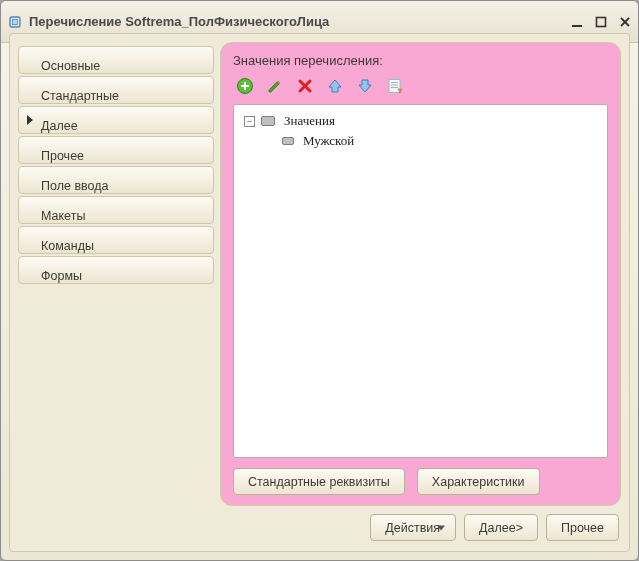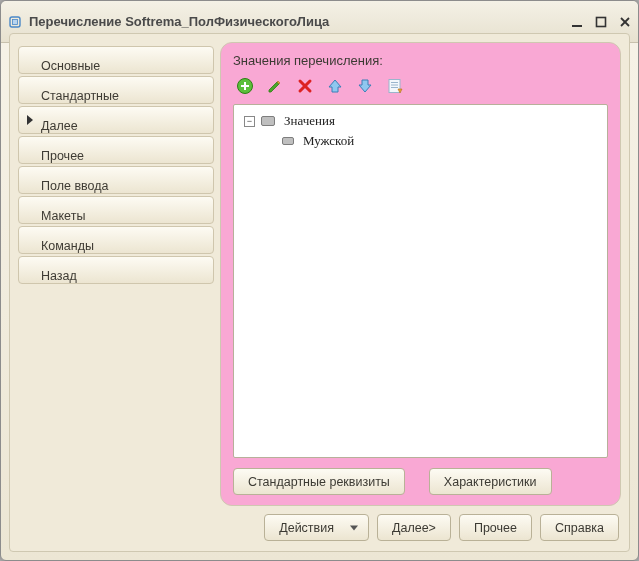--- a/index.html
+++ b/index.html
@@ -146,21 +146,21 @@
   .node-icon {
     width:14px; height:10px; background:#bfbfbf; border:1px solid #7d7d7d; border-radius:2px;
   }
   .node-icon.small { width:12px; height:8px; }
   .tree-label.selected {
     background:#3e6db5; color:#fff; border:1px dotted #1c3e78; padding:0 3px;
   }
   .tree-label { padding: 0 3px; font-family: Liberation Serif, serif; }
 
   .panel-buttons {
-    display:flex; gap:24px; margin-top:10px;
+    display:flex; gap:12px; margin-top:10px;
   }
 
   
   .btn {
     height: 27px;
     padding: 0 14px;
     background: linear-gradient(#fdfbf3, #ece5d1);
     border: 1px solid #b9b197;
     border-radius: 4px;
     font-size: 12.5px;
@@ -171,21 +171,21 @@
   }
 
   .footer {
     display:flex;
     justify-content: flex-end;
     gap: 8px;
     margin-top: 8px;
     padding-right: 2px;
   }
   .actions-btn {
-    padding-right: 34px;
+    padding-right: 15px;
     position:relative;
   }
   .actions-btn::after {
     content:"";
     position:absolute; right:10px; top:50%; transform:translateY(-50%);
     width:0; height:0;
     border-left:4px solid transparent;
     border-right:4px solid transparent;
     border-top:5px solid #555;
   }
@@ -244,21 +244,21 @@
           <div class="sidebar-item">
             <span>Поле ввода</span>
           </div>
           <div class="sidebar-item">
             <span>Макеты</span>
           </div>
           <div class="sidebar-item">
             <span>Команды</span>
           </div>
           <div class="sidebar-item">
-            <span>Назад</span>
+            <span>Формы</span>
           </div>
         </div>
 
         <div class="right-panel">
           <div class="panel-label">Значения перечисления:</div>
 
           <div class="toolbar">
             <span class="tool-btn" title="add">
               <svg width="18" height="18" viewBox="0 0 18 18">
                   <circle cx="9" cy="9" r="7.5" fill="#5bbf3a" stroke="#2d7f13"></circle>
@@ -325,20 +325,17 @@
       <div class="footer">
         <div class="btn actions-btn">
           <span>Действия</span>
         </div>
         <div class="btn">
           <span>Далее&gt;</span>
         </div>
         <div class="btn">
           <span>Прочее</span>
         </div>
-        <div class="btn">
-          <span>Справка</span>
-        </div>
       </div>
 
     </div>
   </div>
 </div>
 
 </body></html>

